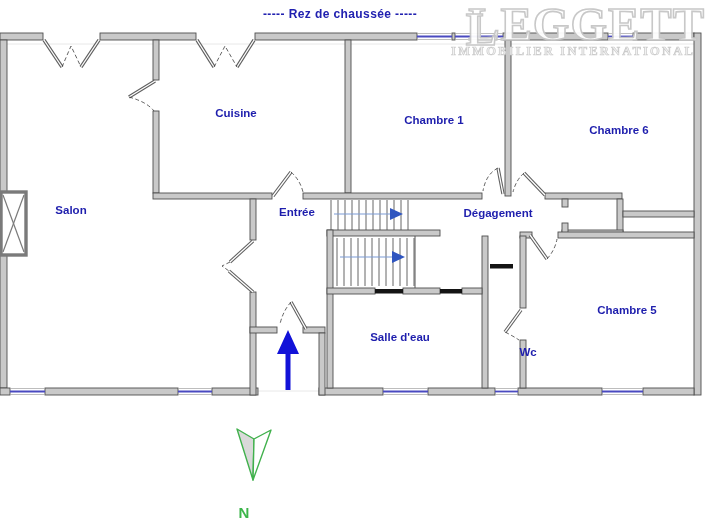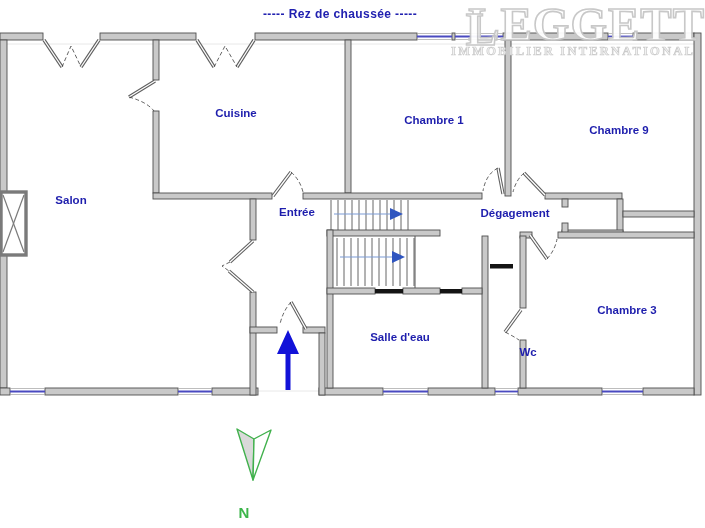--- a/index.html
+++ b/index.html
@@ -8,26 +8,26 @@
     font-family:"Liberation Sans", sans-serif;
   }
   .floor-title{
     position:absolute;top:7px;left:0;width:680px;text-align:center;
     font-size:12px;font-weight:bold;color:#2121b0;letter-spacing:.4px;
   }
   .room-label{
     position:absolute;transform:translate(-50%,-50%);
     font-size:11.5px;font-weight:bold;color:#1e1ead;white-space:nowrap;
   }
-  .lbl-salon{left:71px;top:200px}
+  .lbl-salon{left:71px;top:210px}
   .lbl-cuisine{left:236px;top:113px}
   .lbl-ch1{left:434px;top:120px}
   .lbl-ch2{left:619px;top:130px}
   .lbl-entree{left:297px;top:212px}
-  .lbl-deg{left:515px;top:213px}
+  .lbl-deg{left:498px;top:213px}
   .lbl-ch3{left:627px;top:310px}
   .lbl-sde{left:400px;top:337px}
   .lbl-wc{left:528px;top:352px}
   .north-label{
     position:absolute;left:244px;top:512px;transform:translate(-50%,-50%);
     color:#3cb54a;font-weight:bold;font-size:15px;
   }
   .logo{
     position:absolute;top:2px;right:0px;text-align:right;opacity:.95;pointer-events:none;font-family:Liberation Serif, serif;
   }
@@ -270,24 +270,24 @@
       <polygon points="237,429 254,439 253,480" fill="#d9d9d9" stroke="#41b14d" stroke-width="1.4" stroke-linejoin="round"></polygon>
       <polygon points="254,439 271,430 253,480" fill="#ffffff" stroke="#41b14d" stroke-width="1.4" stroke-linejoin="round"></polygon>
     </g>
   </svg>
 
   <div class="floor-title">----- Rez de chaussée -----</div>
 
   <div class="room-label lbl-salon">Salon</div>
   <div class="room-label lbl-cuisine">Cuisine</div>
   <div class="room-label lbl-ch1">Chambre 1</div>
-  <div class="room-label lbl-ch2">Chambre 9</div>
+  <div class="room-label lbl-ch2">Chambre 6</div>
   <div class="room-label lbl-entree">Entrée</div>
   <div class="room-label lbl-deg">Dégagement</div>
-  <div class="room-label lbl-ch3">Chambre 3</div>
+  <div class="room-label lbl-ch3">Chambre 5</div>
   <div class="room-label lbl-sde">Salle d'eau</div>
   <div class="room-label lbl-wc">Wc</div>
 
   <div class="north-label">N</div>
 
   <div class="logo">
     <div class="logo-line">
       <span class="logo-l">L</span><span class="logo-brand">LEGGETT</span>
     </div>
     <div class="logo-tagline">IMMOBILIER INTERNATIONAL</div>

